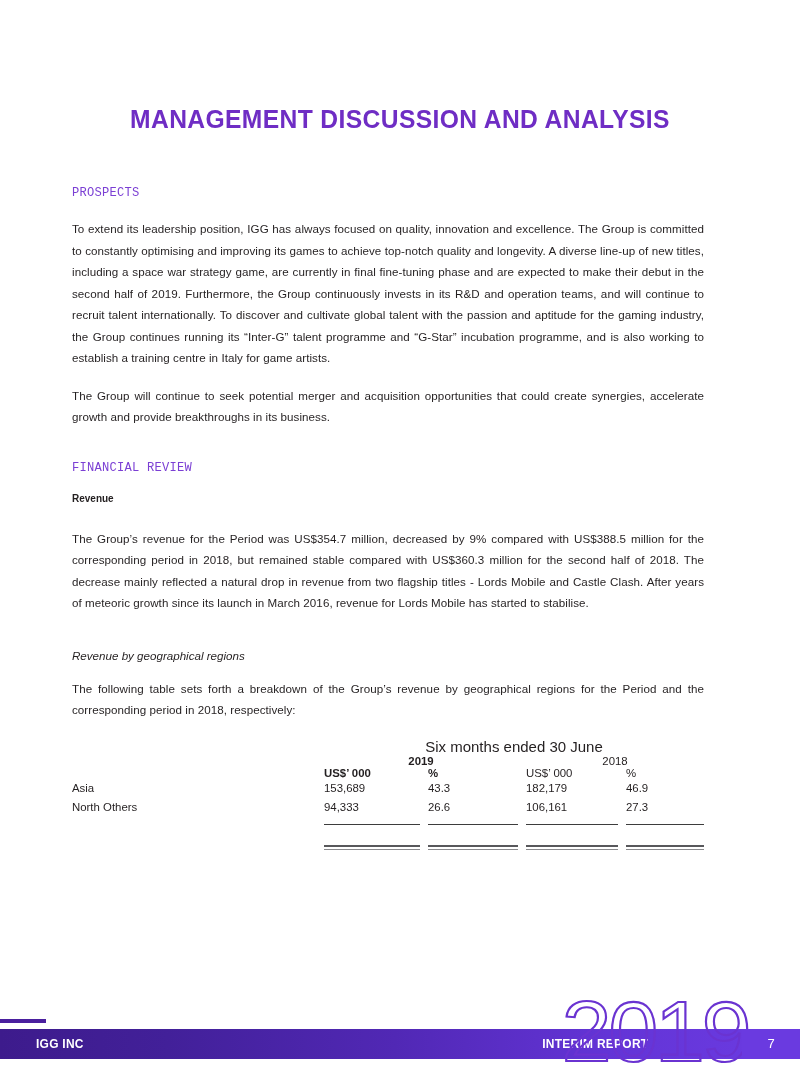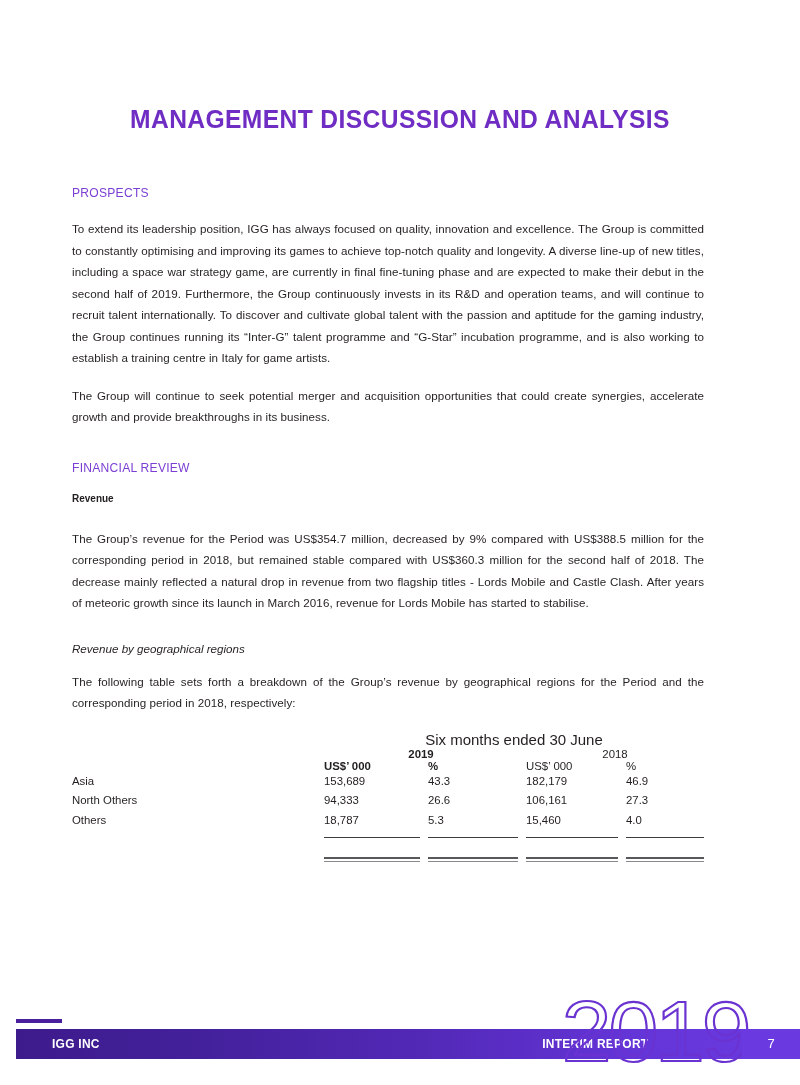--- a/index.html
+++ b/index.html
@@ -44,20 +44,21 @@
     top: 186px;
     width: 632px;
   }
 
   .section-head {
     color: #7b3fd4;
     font-size: 12.1px;
     font-weight: normal;
     letter-spacing: 0.25px;
     margin: 0 0 18px 0;
+    font-family: Liberation Mono, monospace;
   }
   .section-head.second {
     margin-top: 0;
   }
 
   p.body-text {
     margin: 0 0 16px 0;
     font-size: 11.6px;
     line-height: 21.5px;
     text-align: justify;
@@ -69,21 +70,21 @@
   .sub-head-bold {
     font-size: 10px;
     font-weight: bold;
     margin: 0 0 24px 0;
     color: #231f20;
   }
 
   .sub-head-italic {
     font-size: 11.6px;
     font-style: italic;
-    margin: 4px 0 16px 0;
+    margin: 11px 0 16px 0;
     color: #231f20;
   }
 
   .gap-lg { height: 17px; }
   .gap-sm { height: 8px; }
 
   
   .fin-table {
     width: 632px;
     border-collapse: collapse;
@@ -148,21 +149,21 @@
     border-top: 2.6px solid #58585b;
     border-bottom: 0.9px solid #8a8a8d;
     font-size: 0;
     line-height: 0;
     height: 2px;
   }
 
   
   .footer {
     position: absolute;
-    left: 16px;
+    left: 0;
     right: 0;
     bottom: 0;
     height: 85px;
   }
   .footer-accent {
     position: absolute;
     left: 0;
     top: 19px;
     width: 46px;
     height: 4px;
@@ -317,30 +318,20 @@
         <tr class="data-row">
           <td>North Others</td>
           <td class="bold-col">94,333</td>
           <td></td>
           <td class="bold-col">26.6</td>
           <td></td>
           <td>106,161</td>
           <td></td>
           <td>27.3</td>
         </tr>
-        <tr class="data-row">
-          <td>Others</td>
-          <td class="bold-col">18,787</td>
-          <td></td>
-          <td class="bold-col">5.3</td>
-          <td></td>
-          <td>15,460</td>
-          <td></td>
-          <td>4.0</td>
-        </tr>
         <tr class="rule-spacer-sm">
             <td colspan="8"></td>
           </tr>
         <tr class="rule-row">
           <td></td>
           <td class="ruled"></td>
           <td></td>
           <td class="ruled"></td>
           <td></td>
           <td class="ruled"></td>

